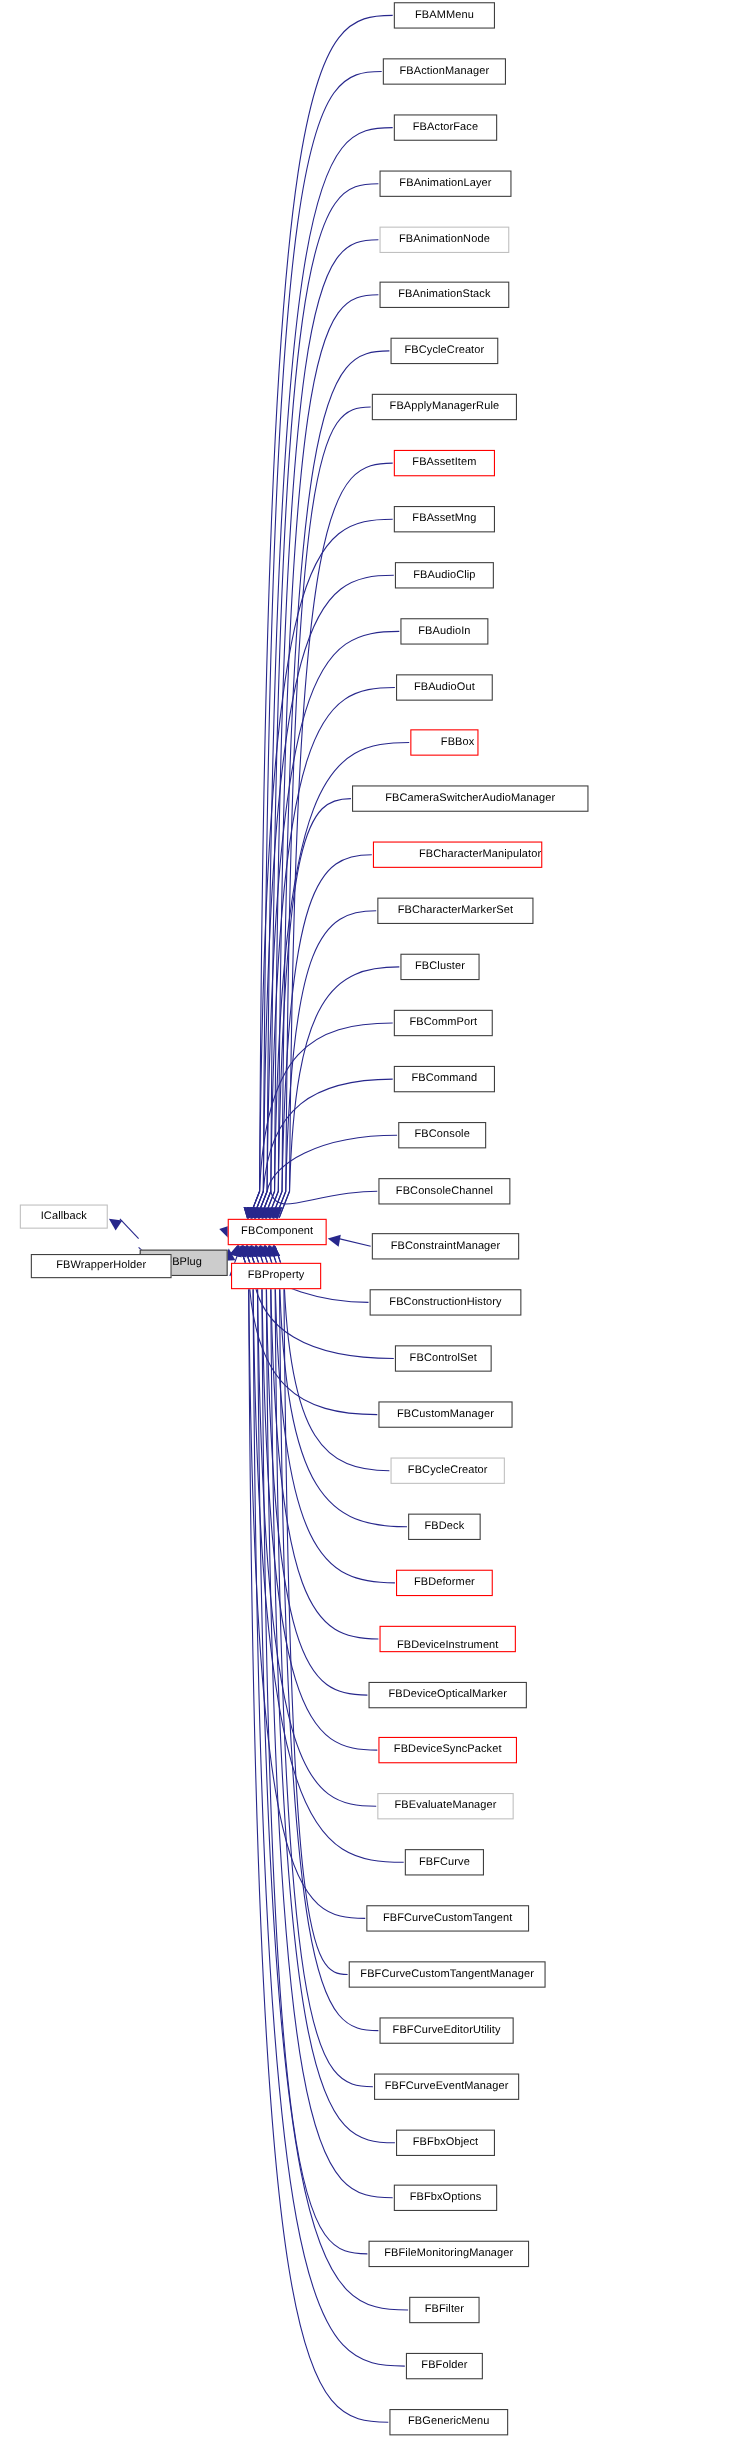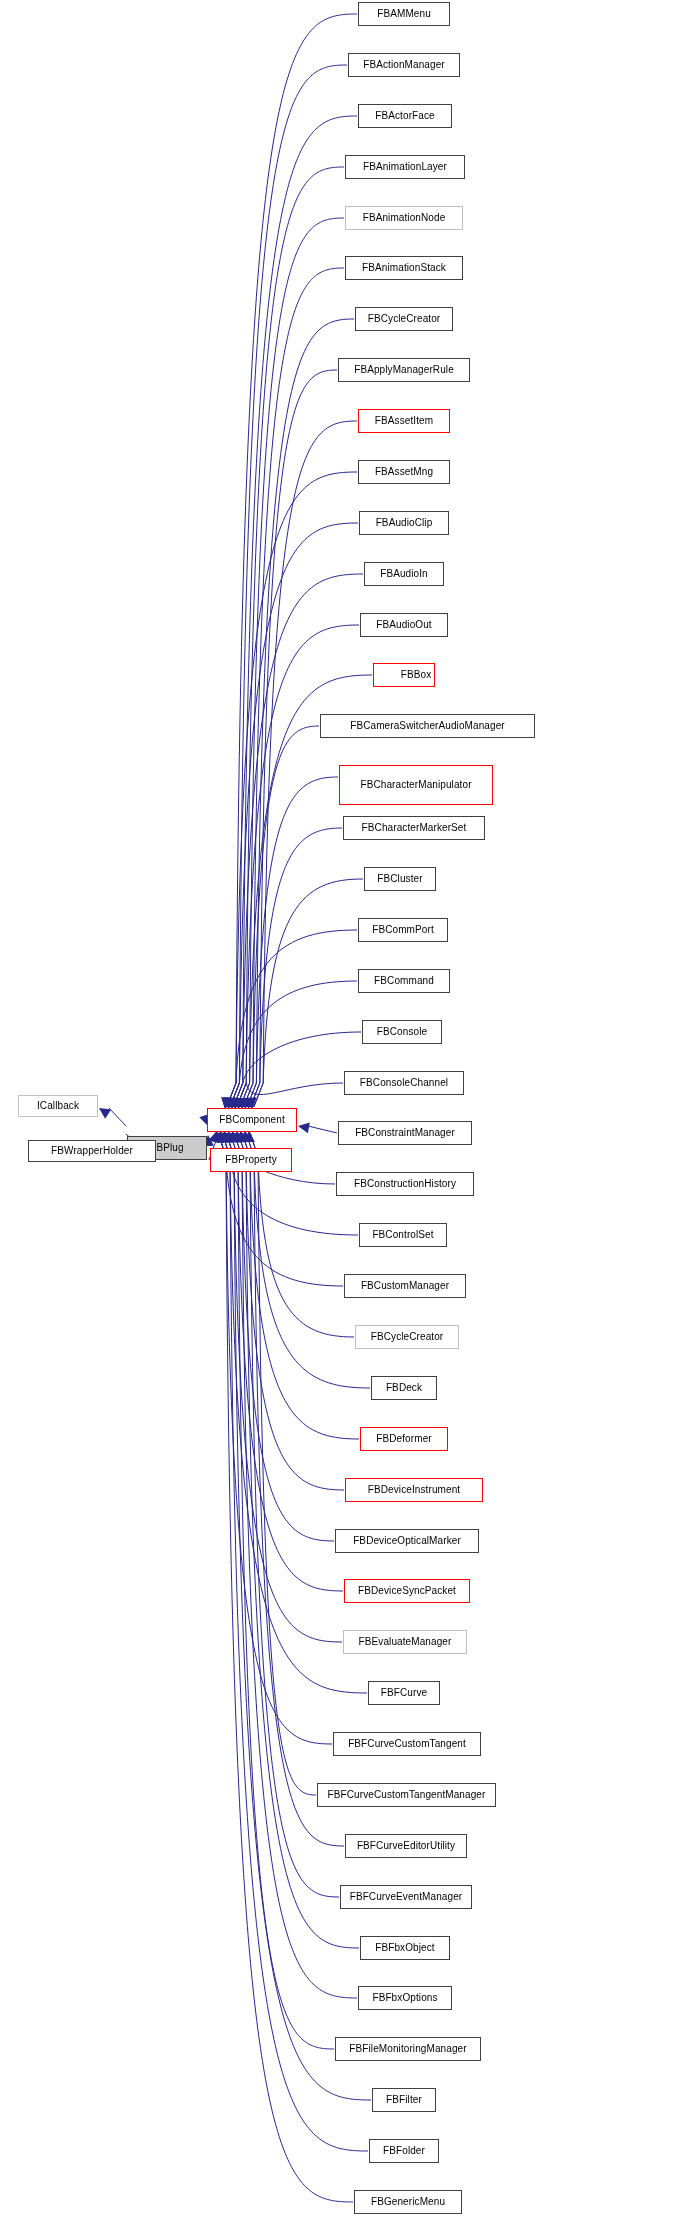--- a/index.html
+++ b/index.html
@@ -205,21 +205,21 @@
     </div>
     <div class="node" style="left: 360px; top: 613px; width: 88px; height: 24px;">
       <span>FBAudioOut</span>
     </div>
     <div class="node red" style="left: 373px; top: 663px; width: 62px; height: 24px; padding-left: 24px;">
       <span>FBBox</span>
     </div>
     <div class="node" style="left: 320px; top: 714px; width: 215px; height: 24px;">
       <span>FBCameraSwitcherAudioManager</span>
     </div>
-    <div class="node red" style="left: 339px; top: 765px; width: 154px; height: 40px;">
+    <div class="node red" style="left: 339px; top: 765px; width: 154px; height: 24px; justify-content: flex-end;">
       <span>FBCharacterManipulator</span>
     </div>
     <div class="node" style="left: 343px; top: 816px; width: 142px; height: 24px;">
       <span>FBCharacterMarkerSet</span>
     </div>
     <div class="node" style="left: 364px; top: 867px; width: 72px; height: 24px;">
       <span>FBCluster</span>
     </div>
     <div class="node" style="left: 358px; top: 918px; width: 90px; height: 24px;">
       <span>FBCommPort</span>
@@ -247,21 +247,21 @@
     </div>
     <div class="node grey" style="left: 355px; top: 1325px; width: 104px; height: 24px;">
       <span>FBCycleCreator</span>
     </div>
     <div class="node" style="left: 371px; top: 1376px; width: 66px; height: 24px;">
       <span>FBDeck</span>
     </div>
     <div class="node red" style="left: 360px; top: 1427px; width: 88px; height: 24px;">
       <span>FBDeformer</span>
     </div>
-    <div class="node red" style="left: 345px; top: 1478px; width: 138px; height: 24px;">
+    <div class="node red" style="left: 345px; top: 1478px; width: 124px; height: 24px; align-items: flex-end;">
       <span>FBDeviceInstrument</span>
     </div>
     <div class="node" style="left: 335px; top: 1529px; width: 144px; height: 24px;">
       <span>FBDeviceOpticalMarker</span>
     </div>
     <div class="node red" style="left: 344px; top: 1579px; width: 126px; height: 24px;">
       <span>FBDeviceSyncPacket</span>
     </div>
     <div class="node grey" style="left: 343px; top: 1630px; width: 124px; height: 24px;">
       <span>FBEvaluateManager</span>

